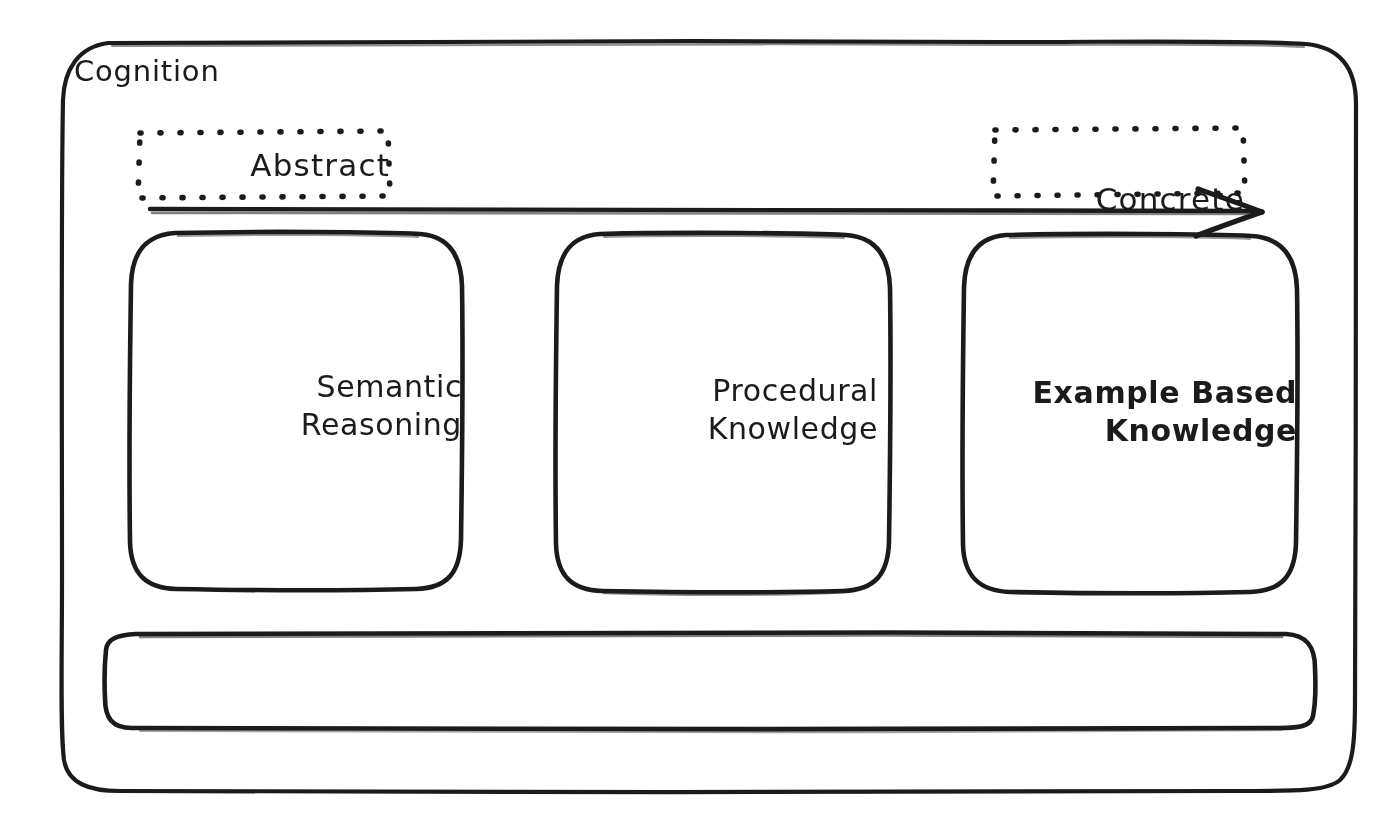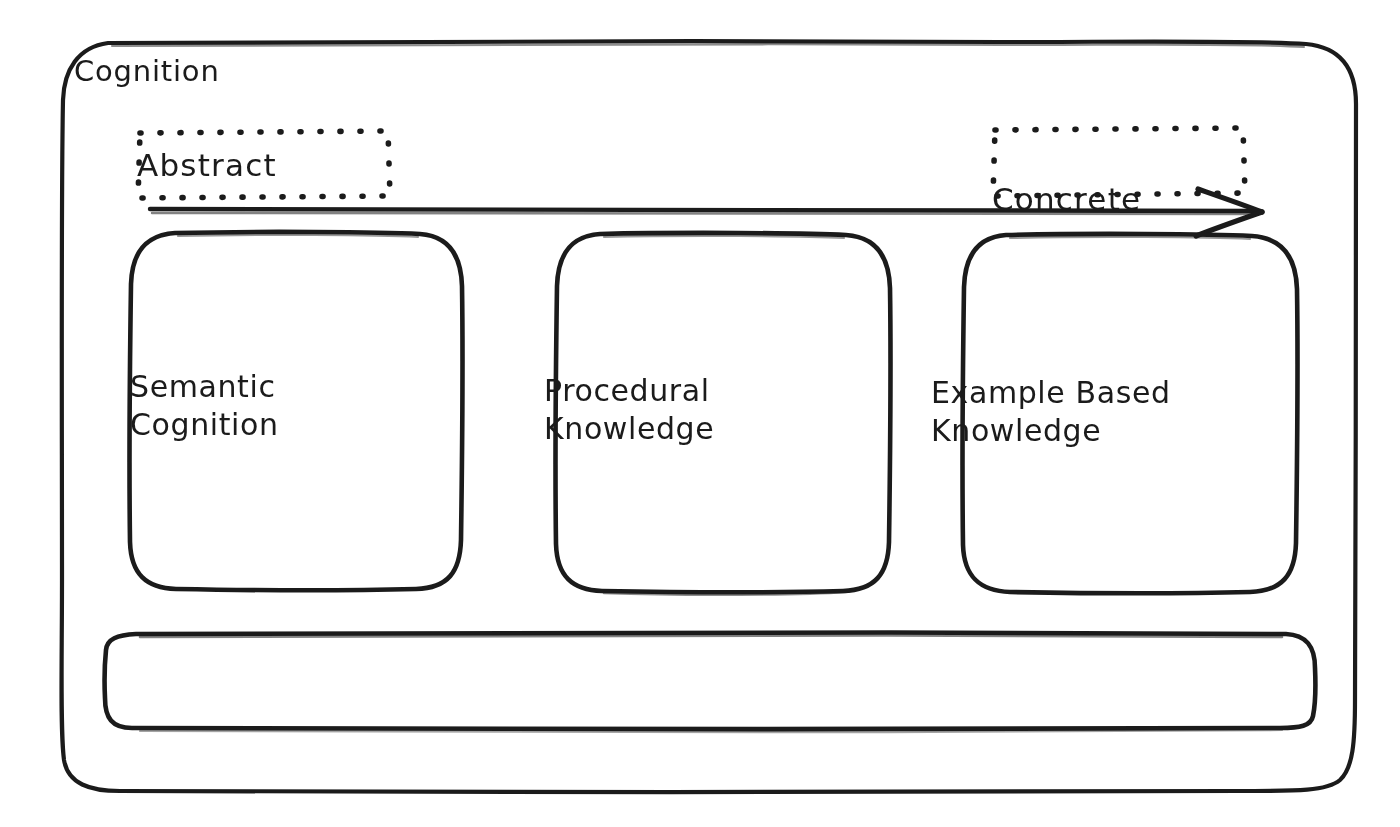--- a/index.html
+++ b/index.html
@@ -18,21 +18,21 @@
   #sketch {
     position: absolute;
     inset: 0;
     width: 1400px;
     height: 827px;
   }
   .label {
     position: absolute;
     color: #1b1b1b;
     font-family: "DejaVu Sans", sans-serif;
-    text-align: left;
+    text-align: right;
     white-space: pre-line;
     line-height: 1.28;
     letter-spacing: 0.4px;
     user-select: none;
   }
   .title-label {
     left: 74px;
     top: 53px;
     font-size: 29px;
     text-align: center;
@@ -52,21 +52,21 @@
     top: 143px;
     width: 253px;
     margin-top: 37px;
   }
   .box-label {
     font-size: 30px;
     letter-spacing: 0.6px;
   }
   .box-label-1 { left: 130px; top: 368px; width: 332px; }
   .box-label-2 { left: 544px; top: 372px; width: 334px; }
-  .box-label-3 { left: 931px; top: 374px; width: 335px; }
+  .box-label-3 { left: 962px; top: 374px; width: 335px; font-weight: bold; }
   .reasoning-label {
     left: 105px;
     top: 665px;
     width: 1210px;
     font-size: 30px;
     letter-spacing: 0.6px;
   }
 </style>
 </head>
 <body>
@@ -158,21 +158,21 @@
     </g>
   </svg>
 
   <div class="label title-label">Cognition</div>
 
   <div class="label axis-label axis-abstract">Abstract</div>
 
   <div class="label axis-label axis-concrete">Concrete</div>
 
   <div class="label box-label box-label-1">Semantic
-Cognition</div>
+Reasoning</div>
 
   <div class="label box-label box-label-2">Procedural
 Knowledge</div>
 
   <div class="label box-label box-label-3">Example Based
 Knowledge</div>
 
 
 </div>
 

